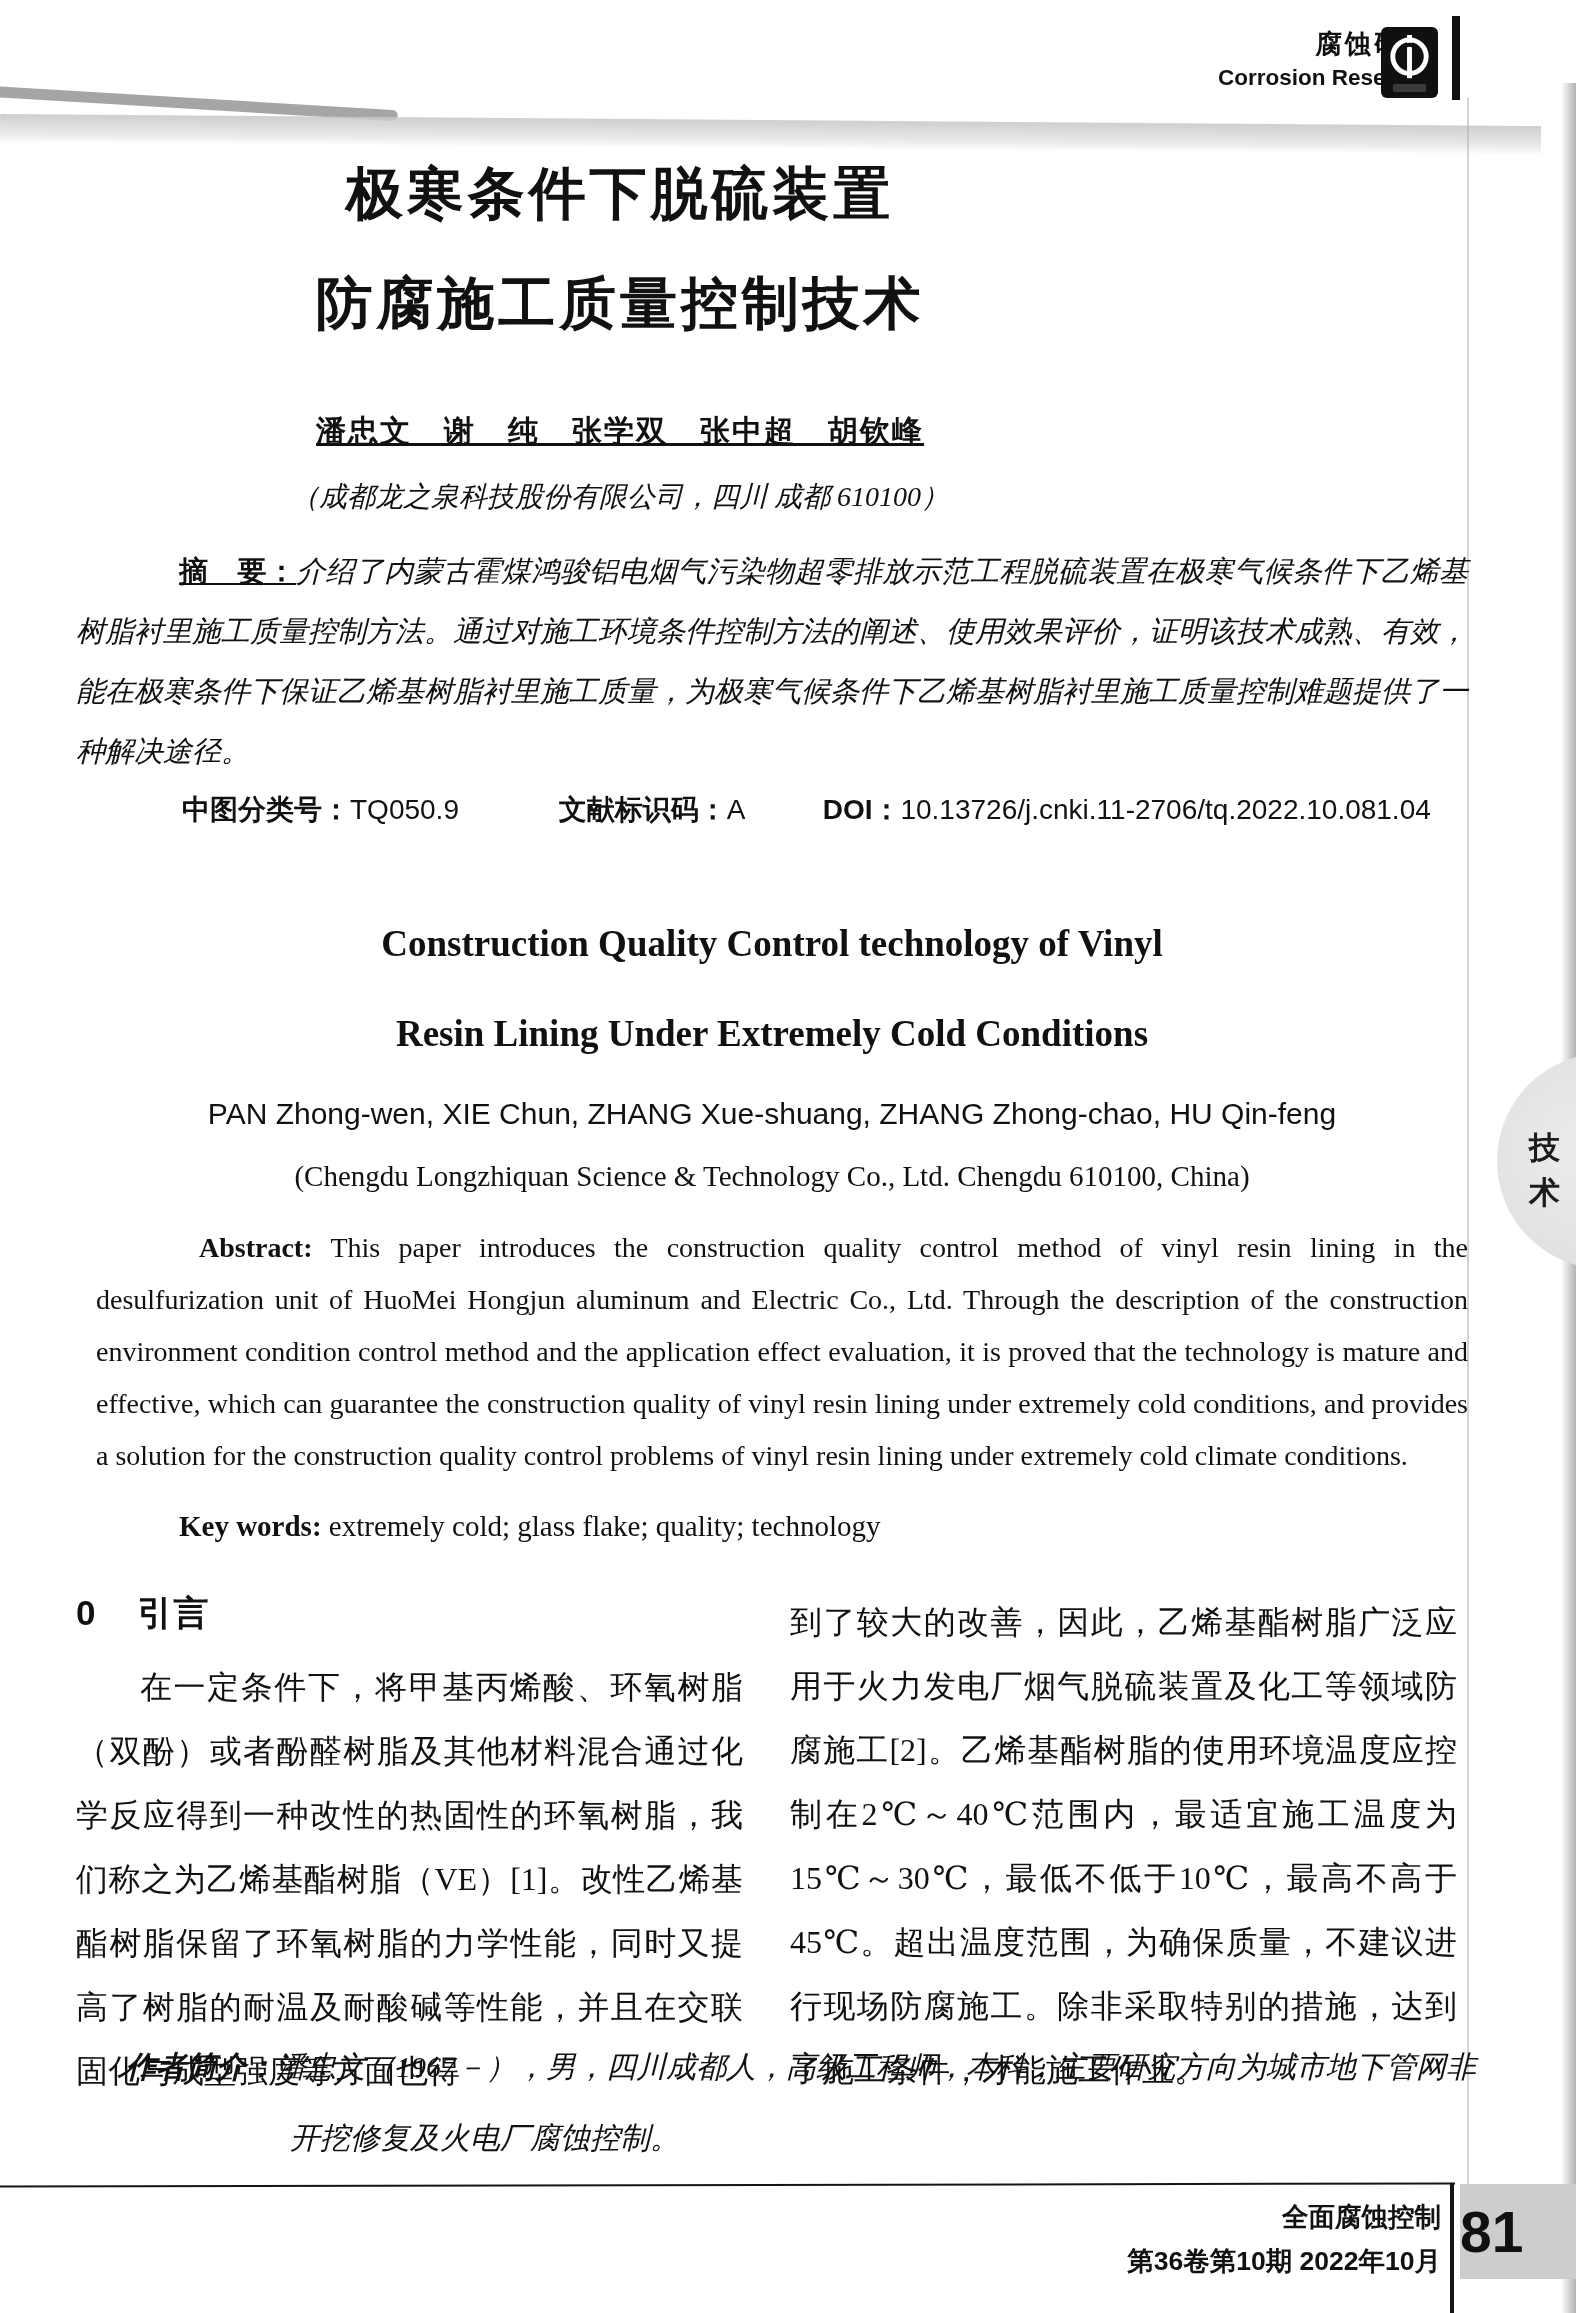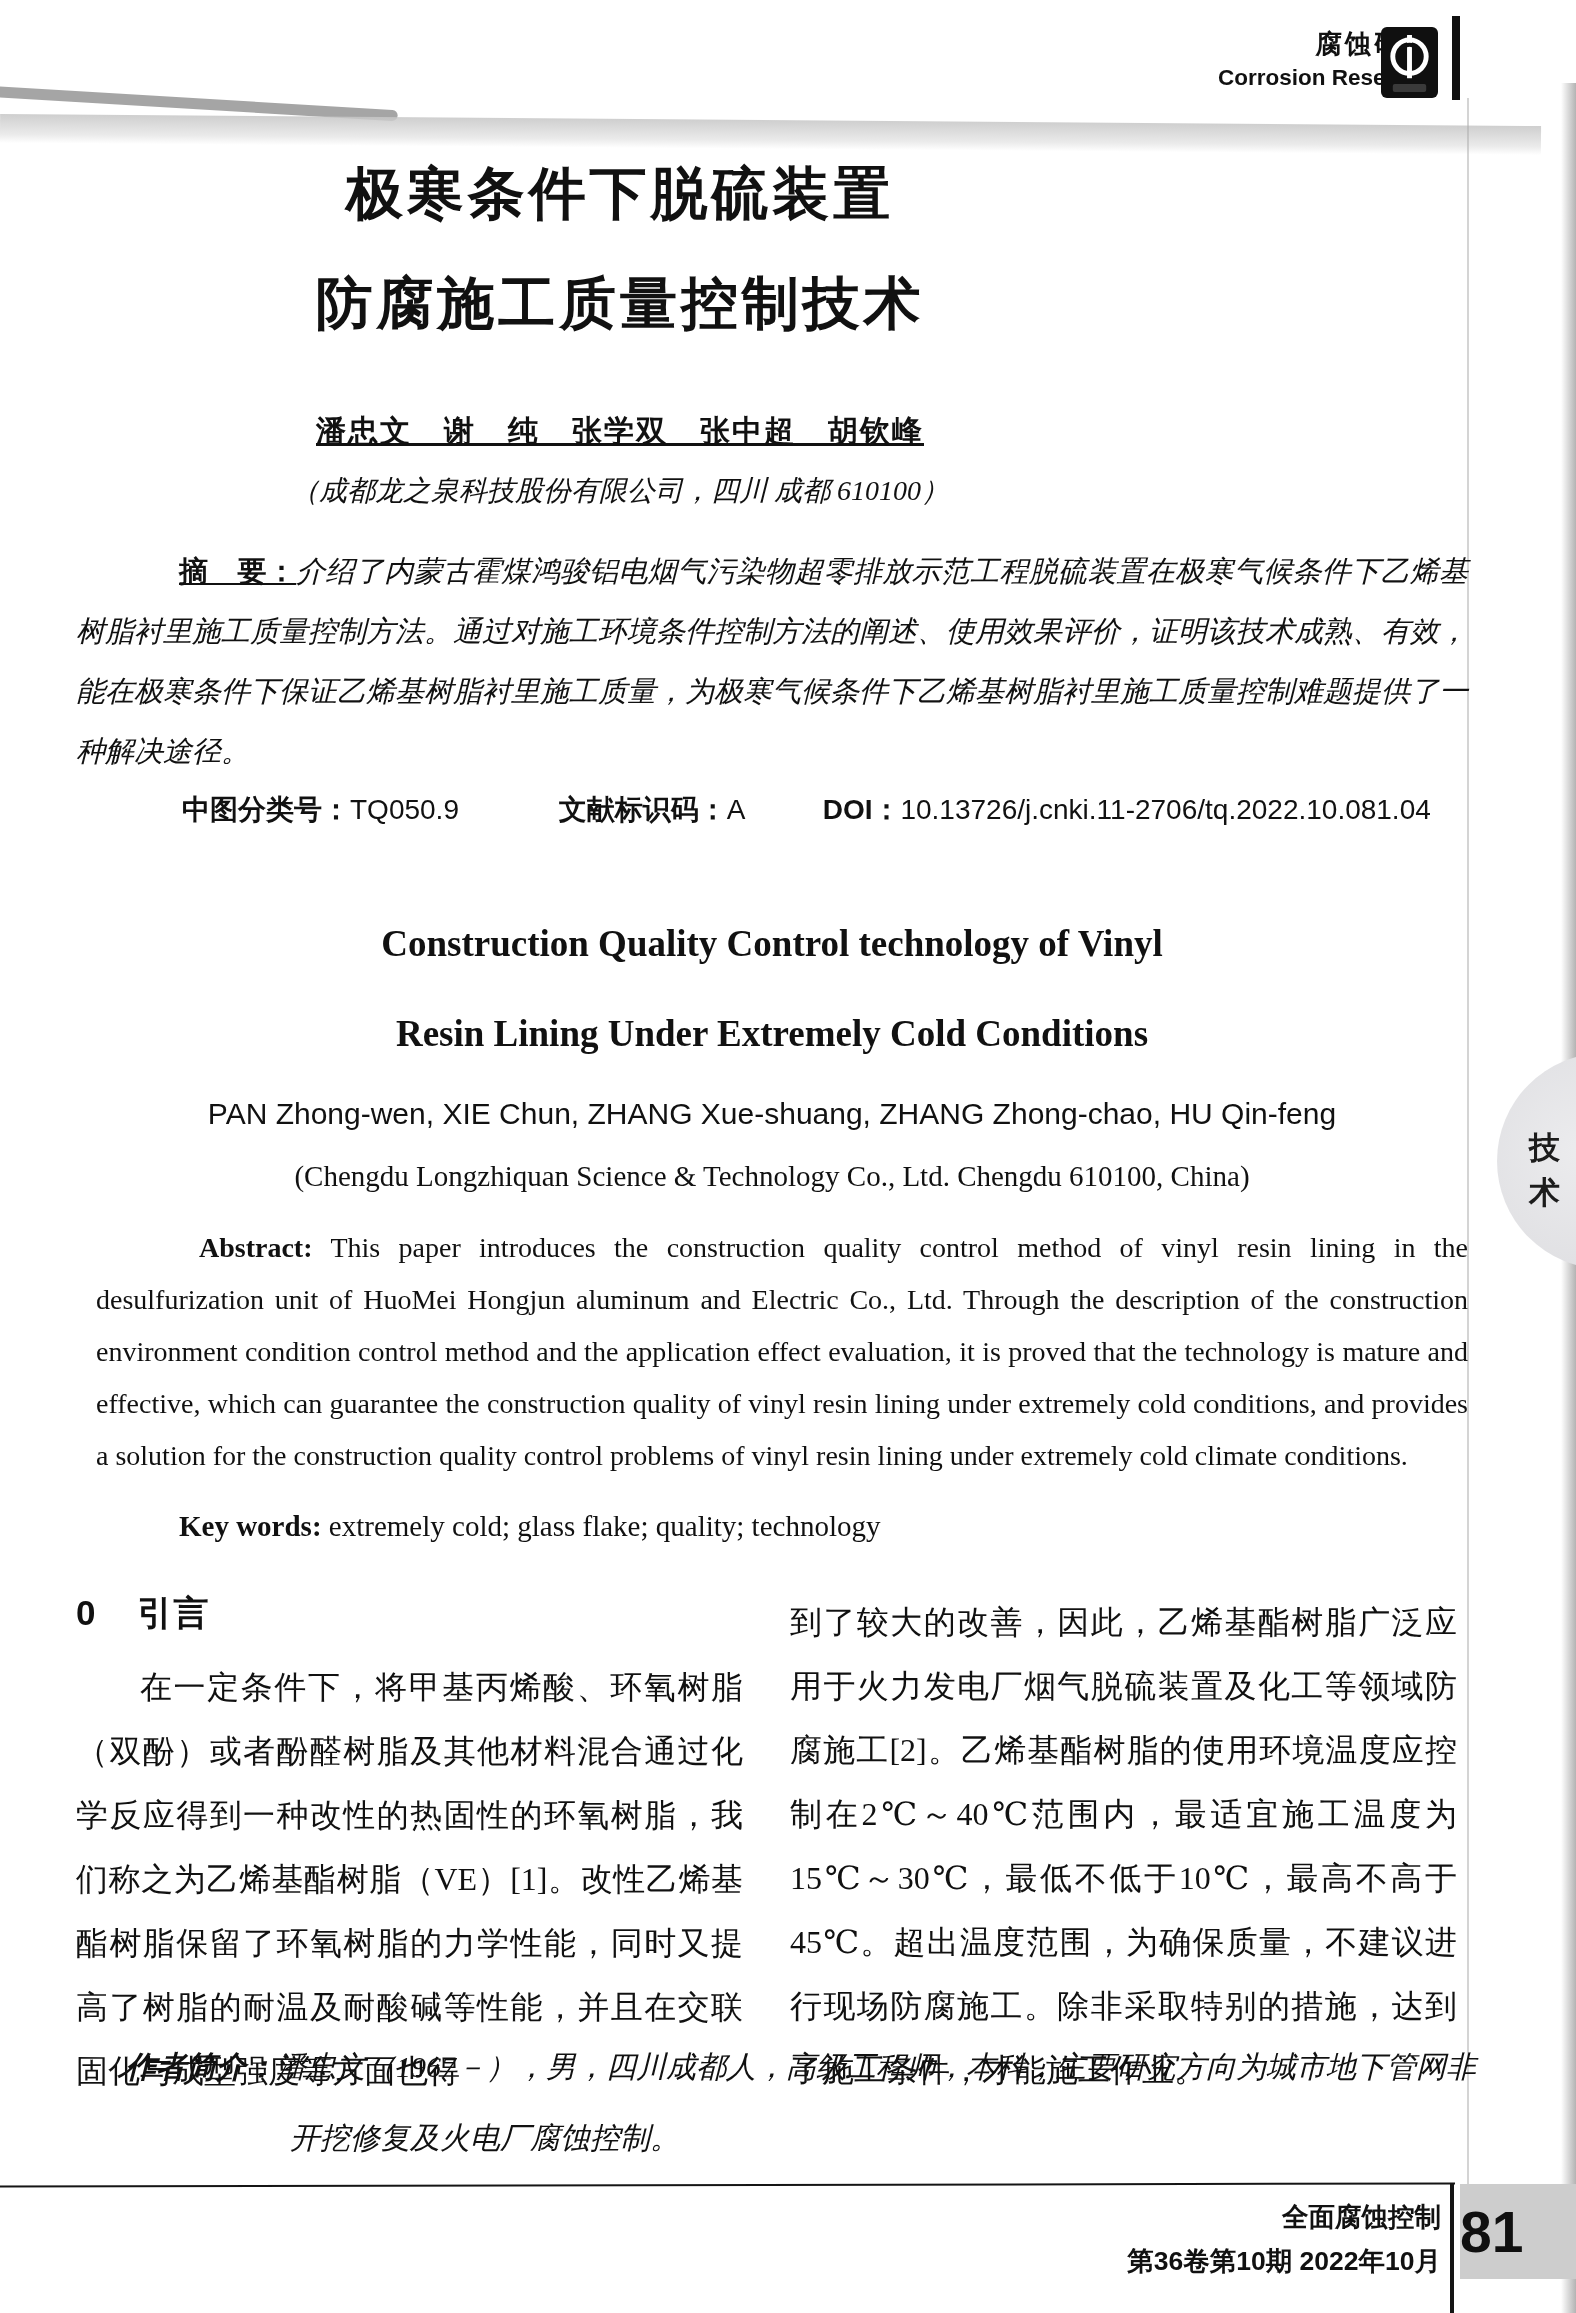--- a/index.html
+++ b/index.html
@@ -23,21 +23,21 @@
     font-family:"Liberation Sans","DejaVu Sans",sans-serif;}
   .jheader .cn{font-size:26.5px; font-weight:bold; letter-spacing:2.9px;}
   .jheader .en{font-size:22.5px; font-weight:bold; margin-top:3.9px;}
   .jlogo{position:absolute; left:1381px; top:27.4px; width:57px; height:71px;}
   
   .cn-front{position:absolute; left:76px; top:159px; width:1088px; text-align:center;
     font-family:"Liberation Sans","DejaVu Sans",sans-serif;}
   .cn-title{font-size:57px; font-weight:bold; letter-spacing:3.9px; line-height:69px;}
   .cn-title + .cn-title{margin-top:41px;}
   .cn-authors{margin-top:73px; font-size:30px; font-weight:bold; letter-spacing:2px;text-decoration:underline;}
-  .cn-affil{margin-top:20px; font-size:28px; font-style:italic;
+  .cn-affil{margin-top:26px; font-size:28px; font-style:italic;
     font-family:"Liberation Serif","DejaVu Serif",serif;}
   
   .cn-abs{position:absolute; left:76px; top:541px; width:1392px;}
   .cn-abs p{margin:0; font-size:29px; line-height:60px; text-align:justify; font-style:italic;}
   .cn-abs .lbl{font-style:normal; font-weight:bold;
     font-family:"Liberation Sans","DejaVu Sans",sans-serif;text-decoration:underline;}
   .cn-abs .abs-p{text-indent:103px;}
   .cn-abs .kw-p{margin-top:3.9px; margin-left:106px; text-align:left;}
   .meta-row{margin-top:9.8px; margin-left:106px; font-size:28px; font-style:normal;
     font-family:"Liberation Sans","DejaVu Sans",sans-serif; white-space:nowrap;}

